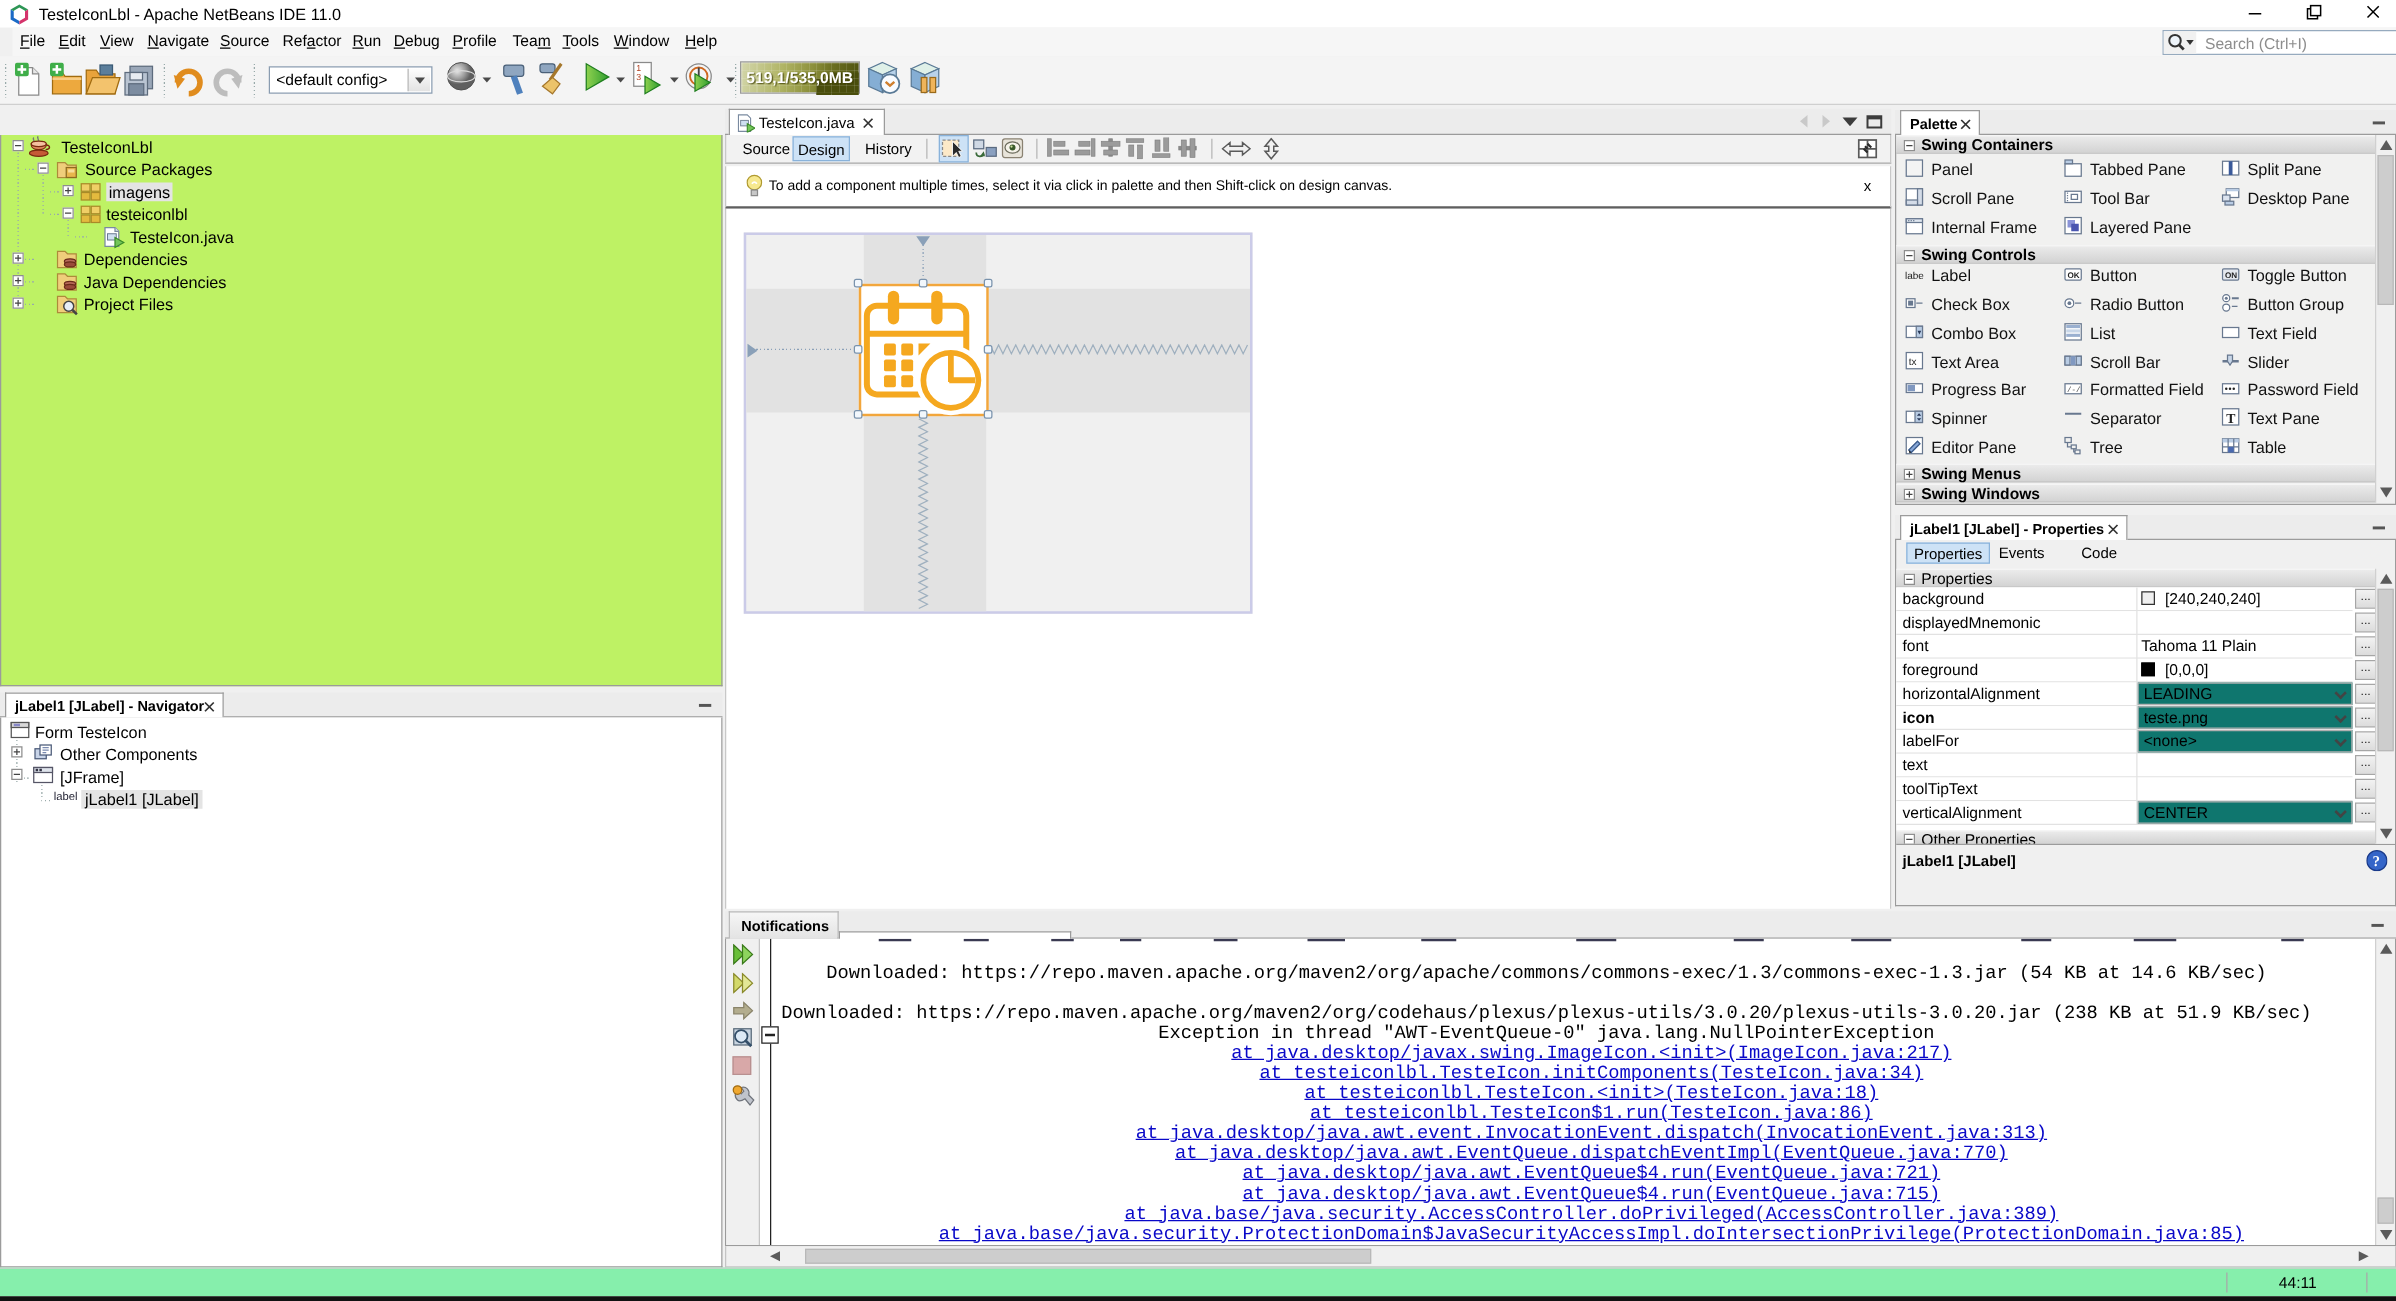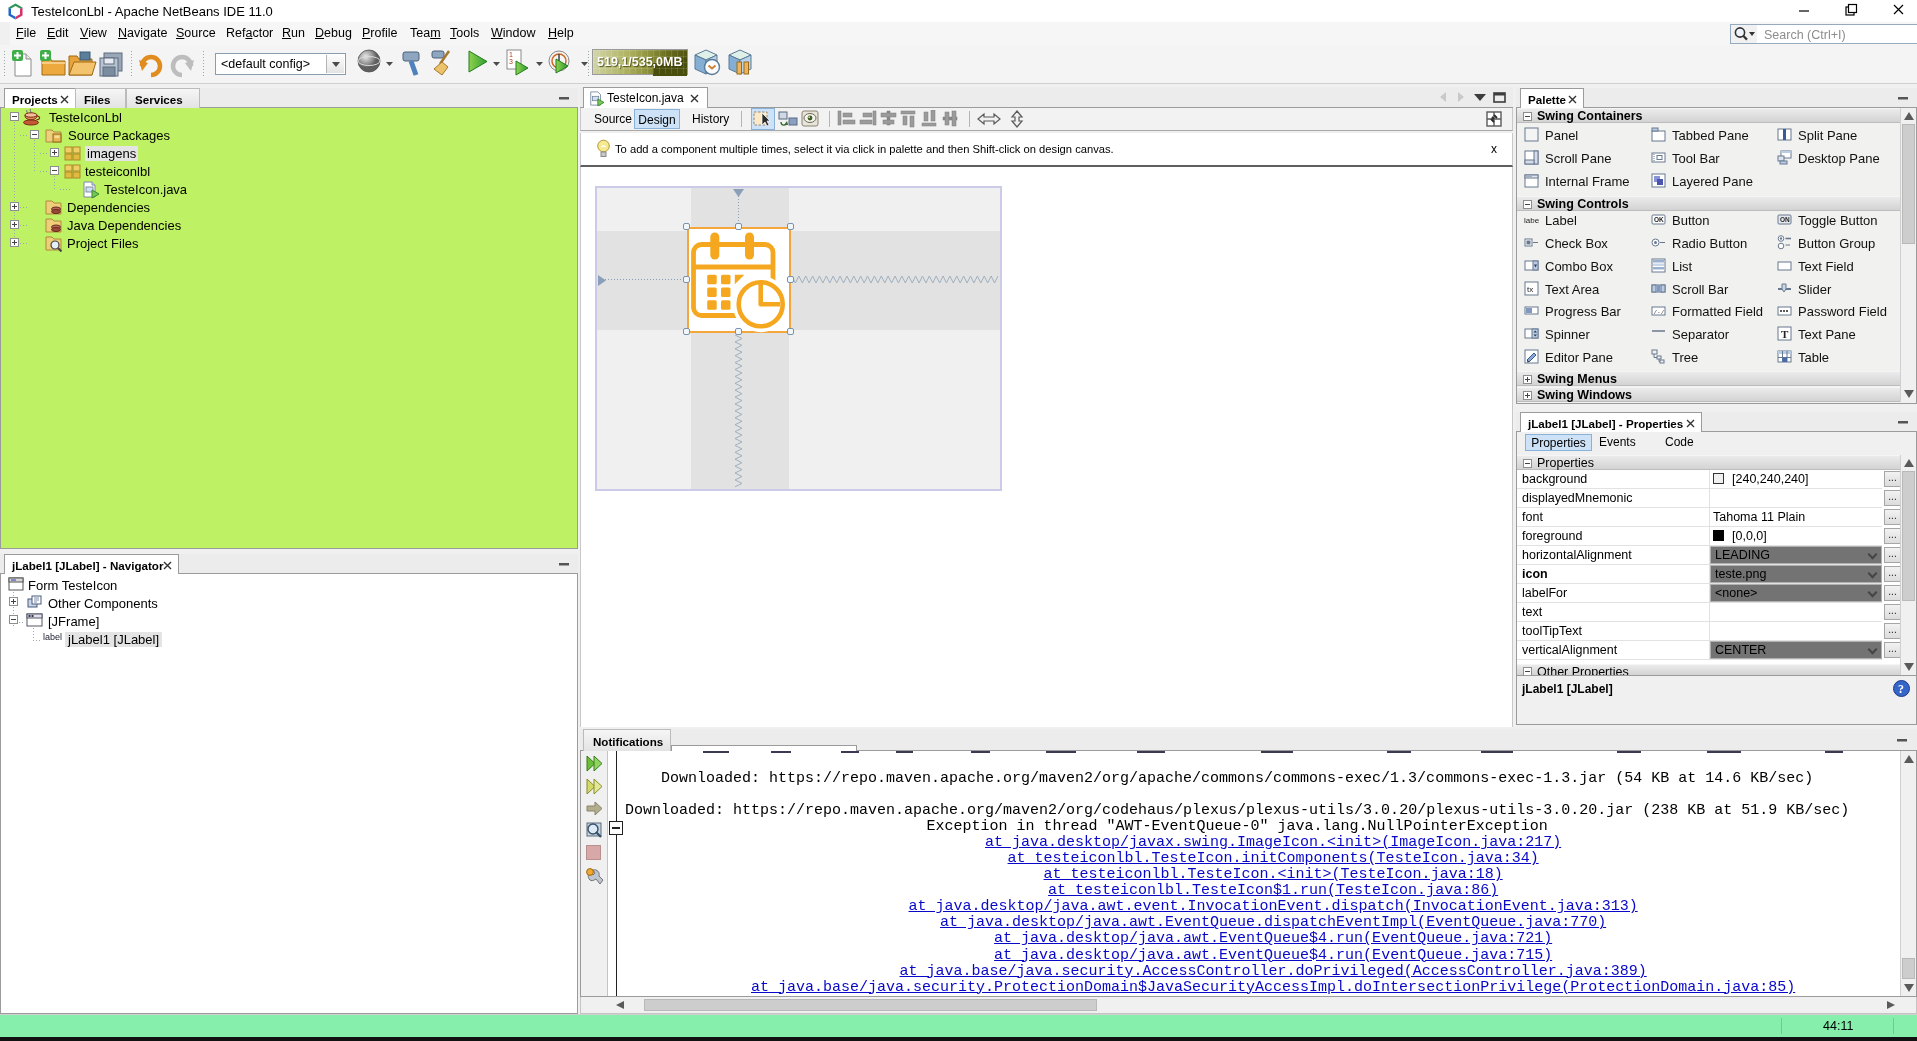--- a/index.html
+++ b/index.html
@@ -17,21 +17,21 @@
 .pm:before { content:""; position:absolute; left:1px; right:1px; top:3px; height:1px; background:#444; }
 .pm.plus:after { content:""; position:absolute; top:1px; bottom:1px; left:3px; width:1px; background:#444; }
 .dots { background-image:repeating-linear-gradient(to right,#9aa 0 1px,transparent 1px 3px); height:1px; }
 .dotsv { background-image:repeating-linear-gradient(to bottom,#9aa 0 1px,transparent 1px 3px); width:1px; }
 .hnd { width:7px; height:7px; background:#f2f7fc; border:1px solid #7a93ad; border-radius:2px; }
 .lnk { color:#0908c8; text-decoration:underline; }
 .pname { position:absolute; left:5px; top:2px; }
 .prow { position:absolute; left:0; width:365px; height:19px; border-bottom:1px solid #e2e2e2; background:#fff; }
 .pval { position:absolute; left:193px; top:0; width:172px; height:18px; }
 .pbtn { position:absolute; right:-19px; top:1px; width:17px; height:16px; background:linear-gradient(#f2f2f2,#dcdcdc); border:1px solid #a6a6a6; font-size:10px; text-align:center; line-height:12px; color:#222; }
-.combo { background:#737373; border:1px solid #b0b0b0; height:19px; line-height:17px; padding-left:4px; }
+.combo { background:#0f766e; border:1px solid #b0b0b0; height:19px; line-height:17px; padding-left:4px; }
 .chev { position:absolute; right:4px; top:6px; width:8px; height:5px; }
 .chev:before { content:""; position:absolute; border:solid #444; border-width:0 0 2px 2px; width:5px; height:5px; transform:rotate(-45deg); top:-2px; }
 .palitem { position:absolute; height:22px; white-space:nowrap; }
 .paltxt { position:absolute; left:21px; top:4px; color:#111; }
 .sbth { position:absolute; background:#cdcdcd; border:1px solid #b8b8b8; }
 #projects .abs span, #projects span { font-size:13px; }
 #navigator span { font-size:13px; }
 .paltxt { font-size:13px; }
 .prow { font-size:12.5px; }
 </style>
@@ -202,32 +202,20 @@
       <polygon points="12,1 23,6 12,11 1,6" fill="#dff0e8" stroke="#5a7a96"></polygon>
       <polygon points="1,6 12,11 12,25 1,20" fill="#85aed4" stroke="#5a7a96"></polygon>
       <polygon points="23,6 23,20 12,25 12,11" fill="#b8d2ea" stroke="#5a7a96"></polygon>
       <rect x="9" y="13" width="4.5" height="12" fill="#efb45a" stroke="#9a6a1a"></rect>
       <rect x="16" y="13" width="4.5" height="12" fill="#efb45a" stroke="#9a6a1a"></rect>
     </g>
   </svg>
 </div>
 
 <div class="abs" id="projects" style="left:0;top:86px;width:578px;height:465px;">
-  <div class="abs tabrow" style="left:0;top:2px;width:578px;height:20px;">
-    <div class="abs tab-act b" style="left:4px;top:0px;width:73px;height:20px;padding:4px 0 0 7px;">Projects
-      <svg class="abs" style="right:7px;top:6px" width="9" height="9">
-          <path d="M1 1 L8 8 M8 1 L1 8" stroke="#333" stroke-width="1.4"></path>
-        </svg>
-    </div>
-    <div class="abs tab-in b" style="left:75px;top:0px;width:51px;height:20px;padding:4px 0 0 8px;">Files</div>
-    <div class="abs tab-in b" style="left:126px;top:0px;width:74px;height:20px;padding:4px 0 0 8px;">Services</div>
-    <svg class="abs" style="right:8px;top:9px" width="11" height="4">
-        <rect x="0" y="0" width="10" height="2.5" fill="#555"></rect>
-      </svg>
-  </div>
   <div class="abs" style="left:0;top:22px;width:578px;height:441px;background:#bef264;border:1px solid #9b9b9b;border-top:none;">
     
     <div class="abs dotsv" style="left:13px;top:14px;height:122px;"></div>
     <div class="abs dotsv" style="left:33px;top:32px;height:31px;"></div>
     <div class="abs dotsv" style="left:53px;top:68px;height:13px;"></div>
     <div class="abs dots" style="left:19px;top:27px;width:8px;"></div>
     <div class="abs dots" style="left:19px;top:99px;width:8px;"></div>
     <div class="abs dots" style="left:19px;top:117px;width:8px;"></div>
     <div class="abs dots" style="left:19px;top:135px;width:8px;"></div>
     <div class="abs dots" style="left:39px;top:45px;width:8px;"></div>

